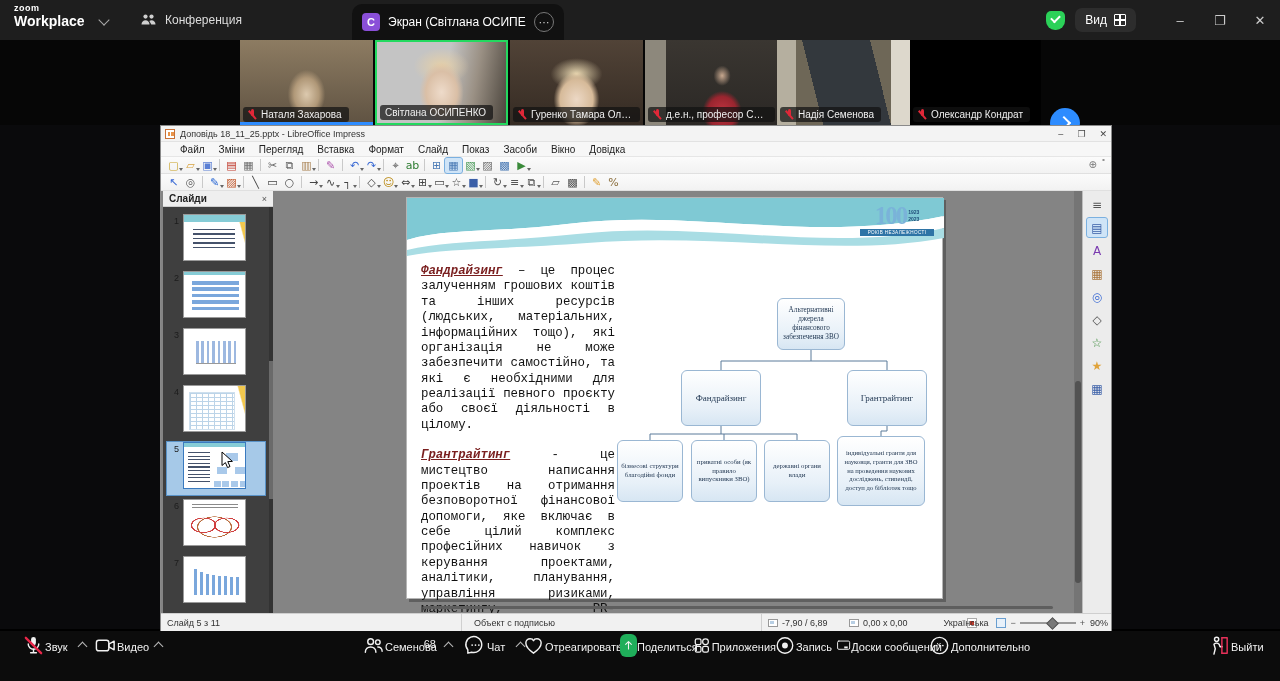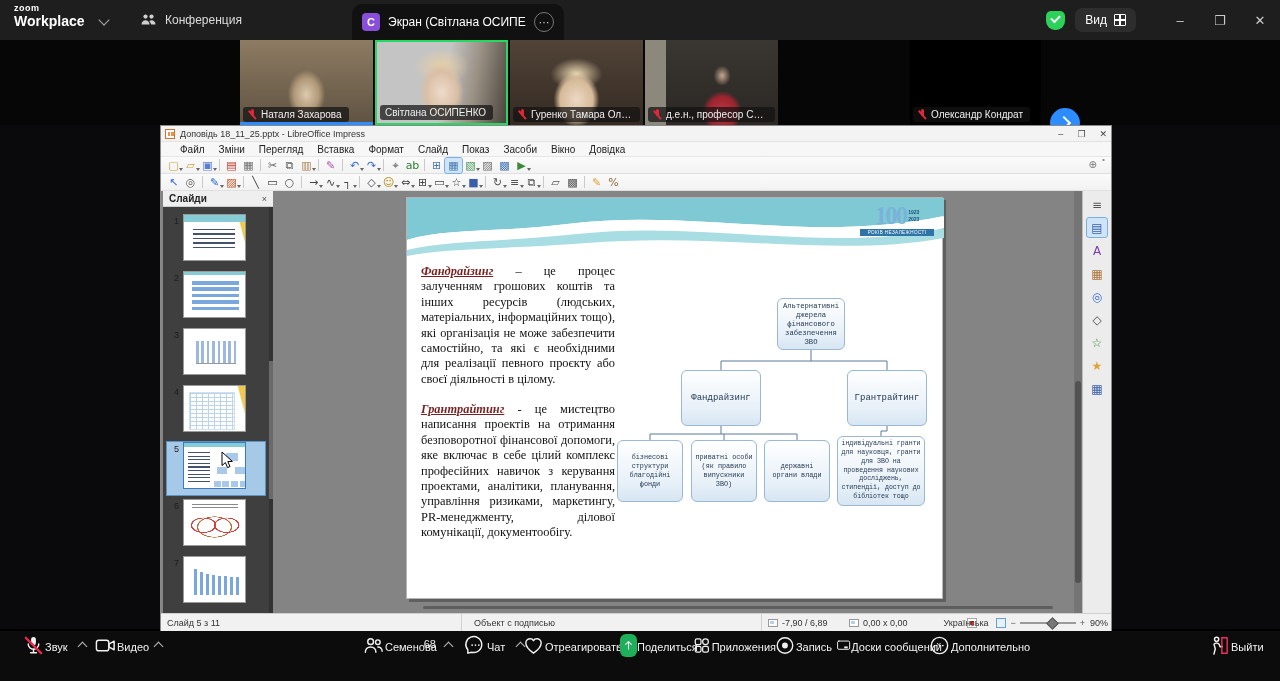--- a/index.html
+++ b/index.html
@@ -120,25 +120,25 @@
 
   
   .workspace { position:absolute; left:112px; top:0; right:37px; bottom:0; background:#848484; overflow:hidden; }
   .slide { position:absolute; left:133px; top:6px; width:537px; height:402px; background:#fff; border:1px solid #b5b5b5; box-shadow:3px 3px 0 rgba(0,0,0,.28); }
   .wave-svg { position:absolute; left:0; top:0; width:537px; height:60px; }
   .slide-logo { position:absolute; right:8px; top:5px; width:74px; text-align:center; }
   .logo-row { display:flex; align-items:center; justify-content:center; gap:2px; }
   .logo-num { font-size:25px; font-weight:700; color:#7ab3d9; line-height:1; letter-spacing:-2px; font-family:"Liberation Serif", serif; }
   .logo-years { display:flex; flex-direction:column; font-size:5px; color:#1f4e79; font-weight:700; line-height:1.3; }
   .logo-cap { margin-top:1px; font-size:4.6px; color:#fff; background:#2e74a6; padding:1px 2px; letter-spacing:.4px; white-space:nowrap; }
-  .slide-text { position:absolute; left:14px; top:66px; width:194px; font-family:Liberation Serif, serif; font-size:12.4px; line-height:1.24; color:#111; text-align:justify; }
+  .slide-text { position:absolute; left:14px; top:66px; width:194px; font-family:Liberation Mono, monospace; font-size:12.4px; line-height:1.24; color:#111; text-align:justify; }
   .slide-text p + p { margin-top:15px; }
   .sl-term { color:#7a1f1f; font-weight:700; font-style:italic; text-decoration:underline; }
   .chart-svg { position:absolute; left:0; top:0; width:537px; height:402px; pointer-events:none; }
-  .obox { position:absolute; border:1px solid #9ab7d3; border-radius:6px; background:linear-gradient(180deg,#ffffff 0%,#e7f0f8 70%,#d7e6f3 100%); display:flex; align-items:center; justify-content:center; text-align:center; font-family:Liberation Mono, monospace; color:#1f3550; padding:2px 3px; }
+  .obox { position:absolute; border:1px solid #9ab7d3; border-radius:6px; background:linear-gradient(180deg,#ffffff 0%,#e7f0f8 70%,#d7e6f3 100%); display:flex; align-items:center; justify-content:center; text-align:center; font-family:Liberation Serif, serif; color:#1f3550; padding:2px 3px; }
   .obox::before { content:""; position:absolute; left:-7px; top:-7px; width:100%; height:100%; background:#5b9bd5; border-radius:6px; z-index:-1; }
   .ob-root { left:370px; top:100px; width:68px; height:52px; font-size:7.2px; line-height:1.25; }
   .ob-l2a { left:274px; top:172px; width:80px; height:56px; font-size:9px; }
   .ob-l2b { left:440px; top:172px; width:80px; height:56px; font-size:9px; }
   .ob-lf1 { left:210px; top:242px; width:66px; height:62px; font-size:6.8px; line-height:1.3; }
   .ob-lf2 { left:284px; top:242px; width:66px; height:62px; font-size:6.8px; line-height:1.3; }
   .ob-lf3 { left:357px; top:242px; width:66px; height:62px; font-size:6.8px; line-height:1.3; }
   .ob-lf4 { left:430px; top:238px; width:88px; height:70px; font-size:6.6px; line-height:1.35; }
   .h-scroll { position:absolute; left:150px; bottom:4px; width:630px; height:3px; background:#5e5e5e; border-radius:2px; }
 
@@ -236,20 +236,26 @@
         <span class="mics"></span>
         <span class="pname">Гуренко Тамара Олек...</span>
       </div>
     </div>
     <div class="tile t4">
       <div class="plabel">
         <span class="mics"></span>
         <span class="pname">д.е.н., професор Світл...</span>
       </div>
     </div>
+    <div class="tile t5">
+      <div class="plabel">
+        <span class="mics"></span>
+        <span class="pname">Надія Семенова</span>
+      </div>
+    </div>
     <div class="tile t6">
       <div class="plabel">
         <span class="mics"></span>
         <span class="pname">Олександр Кондрат</span>
       </div>
     </div>
     <div class="next-btn"></div>
   </div>
 
   <div class="screenshare">

